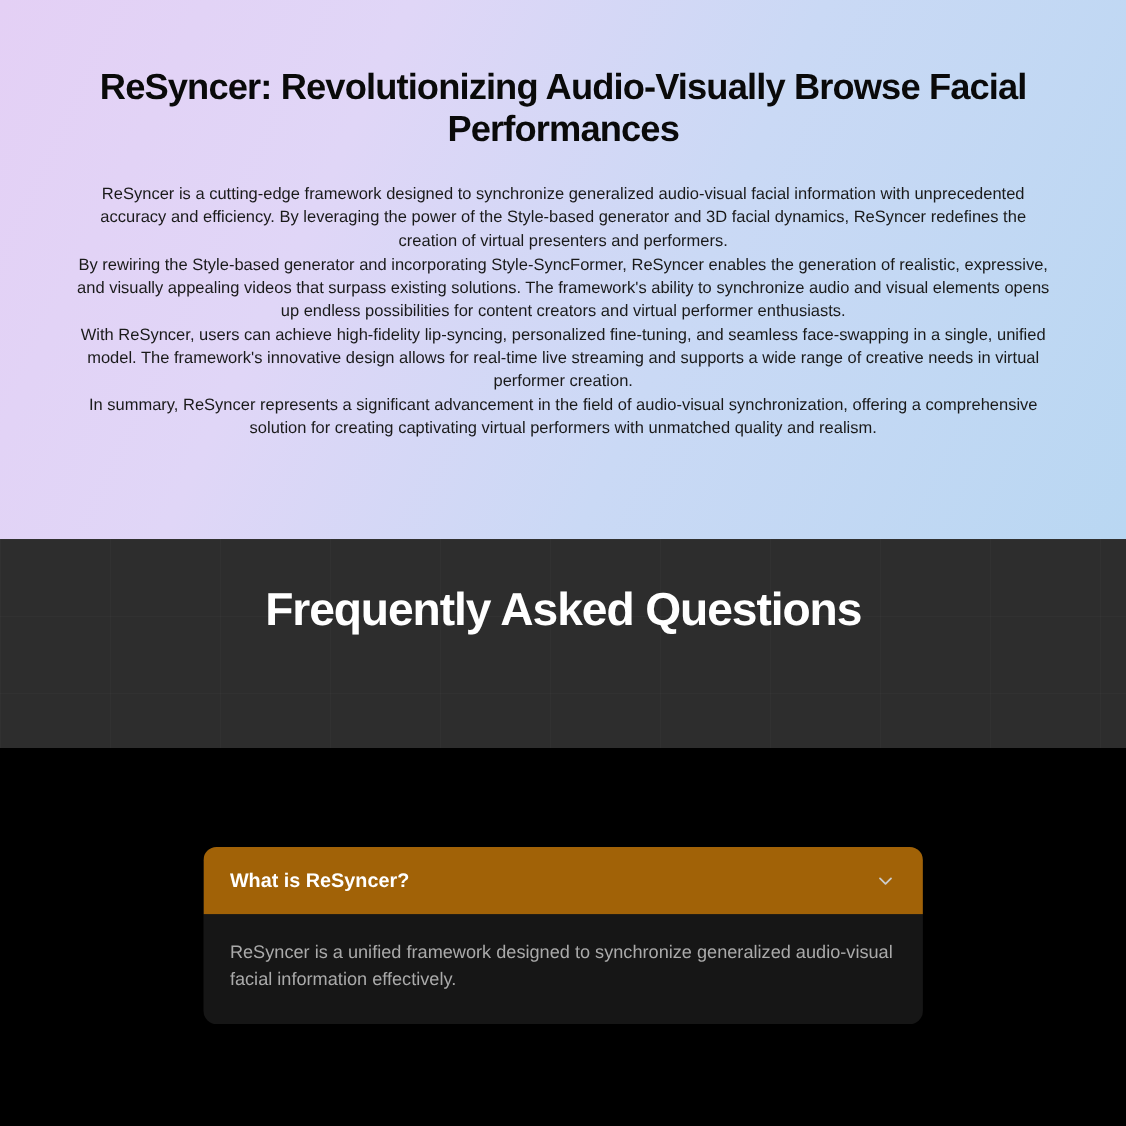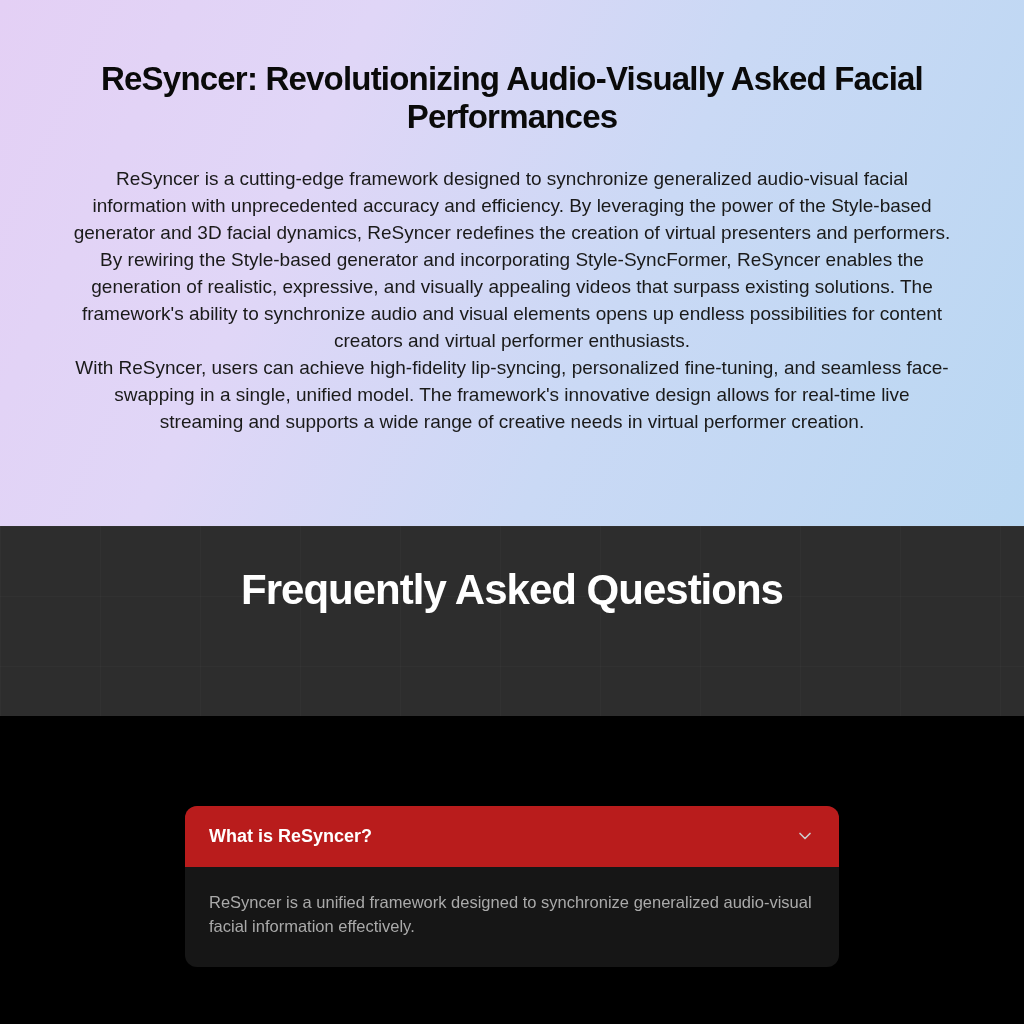--- a/index.html
+++ b/index.html
@@ -15,21 +15,21 @@
     text-align: center;
   }
   .hero h1 {
     font-size: 33px;
     font-weight: 800;
     letter-spacing: -0.8px;
     color: #0a0a0a;
     margin-bottom: 30px;
   }
   .hero p {
-    font-size: 19px;
+    font-size: 15px;
     line-height: 1.42;
     color: #1a1a1a;
     margin: 0 auto;
     max-width: 900px;
   }
   .faq-header {
     position: relative;
     background: #2d2d2d;
     text-align: center;
     padding: 40px 20px 80px 20px;
@@ -65,21 +65,21 @@
     background: #000;
     padding: 90px 185px 0 185px;
   }
   .faq-item {
     background: #161616;
     border-radius: 12px;
     margin-bottom: 16px;
     overflow: hidden;
   }
   .faq-q {
-    background: #b91c1c;
+    background: #a16207;
     padding: 20px 24px;
     display: flex;
     justify-content: space-between;
     align-items: center;
     cursor: pointer;
   }
   .faq-q span {
     color: #fff;
     font-size: 18px;
     font-weight: 600;
@@ -100,24 +100,25 @@
     stroke-width: 2;
     fill: none;
     stroke-linecap: round;
     stroke-linejoin: round;
   }
 </style>
 </head>
 <body>
 
 <section class="hero">
-  <h1>ReSyncer: Revolutionizing Audio-Visually Asked Facial Performances</h1>
+  <h1>ReSyncer: Revolutionizing Audio-Visually Browse Facial Performances</h1>
   <p>ReSyncer is a cutting-edge framework designed to synchronize generalized audio-visual facial information with unprecedented accuracy and efficiency. By leveraging the power of the Style-based generator and 3D facial dynamics, ReSyncer redefines the creation of virtual presenters and performers.</p>
   <p>By rewiring the Style-based generator and incorporating Style-SyncFormer, ReSyncer enables the generation of realistic, expressive, and visually appealing videos that surpass existing solutions. The framework's ability to synchronize audio and visual elements opens up endless possibilities for content creators and virtual performer enthusiasts.</p>
   <p>With ReSyncer, users can achieve high-fidelity lip-syncing, personalized fine-tuning, and seamless face-swapping in a single, unified model. The framework's innovative design allows for real-time live streaming and supports a wide range of creative needs in virtual performer creation.</p>
+  <p>In summary, ReSyncer represents a significant advancement in the field of audio-visual synchronization, offering a comprehensive solution for creating captivating virtual performers with unmatched quality and realism.</p>
 </section>
 
 <section class="faq-header">
   <h2>Frequently Asked Questions</h2>
 </section>
 
 <section class="faq-list">
 
   <div class="faq-item">
     <div class="faq-q">

